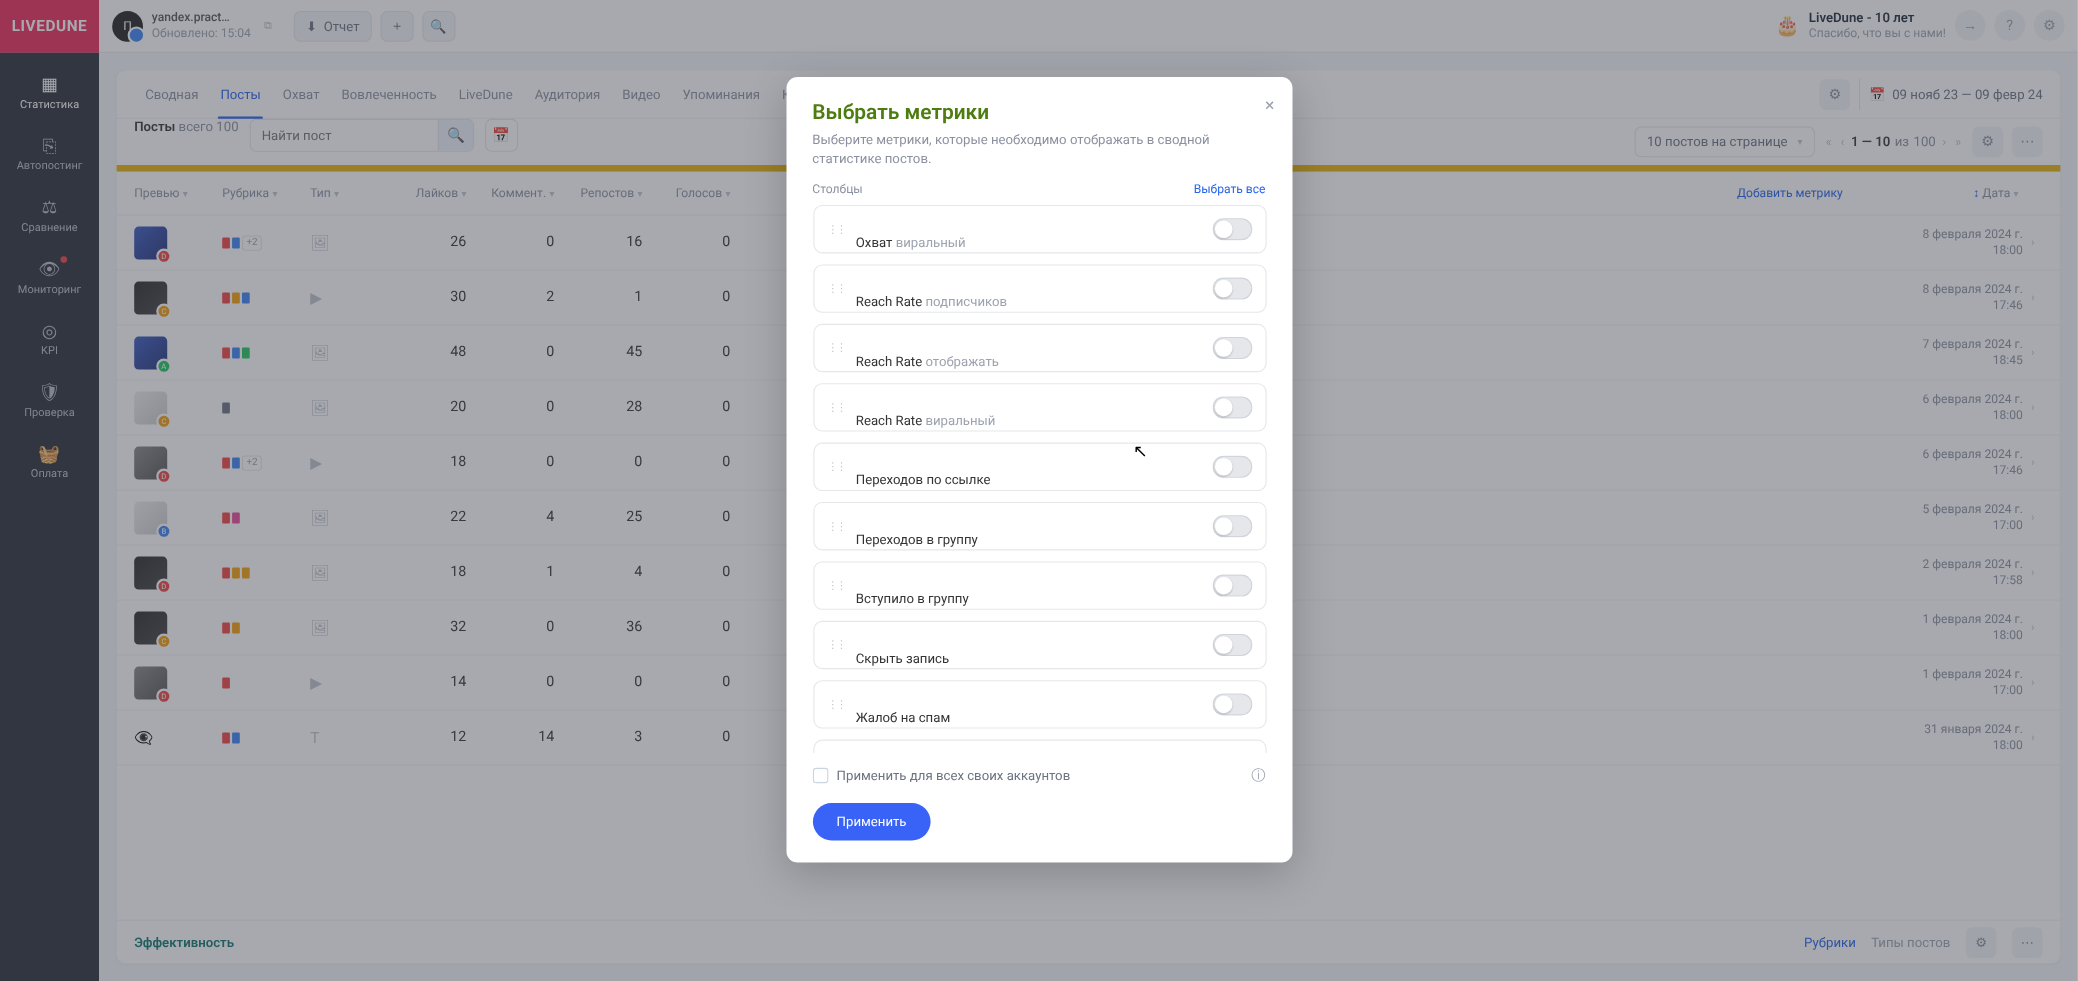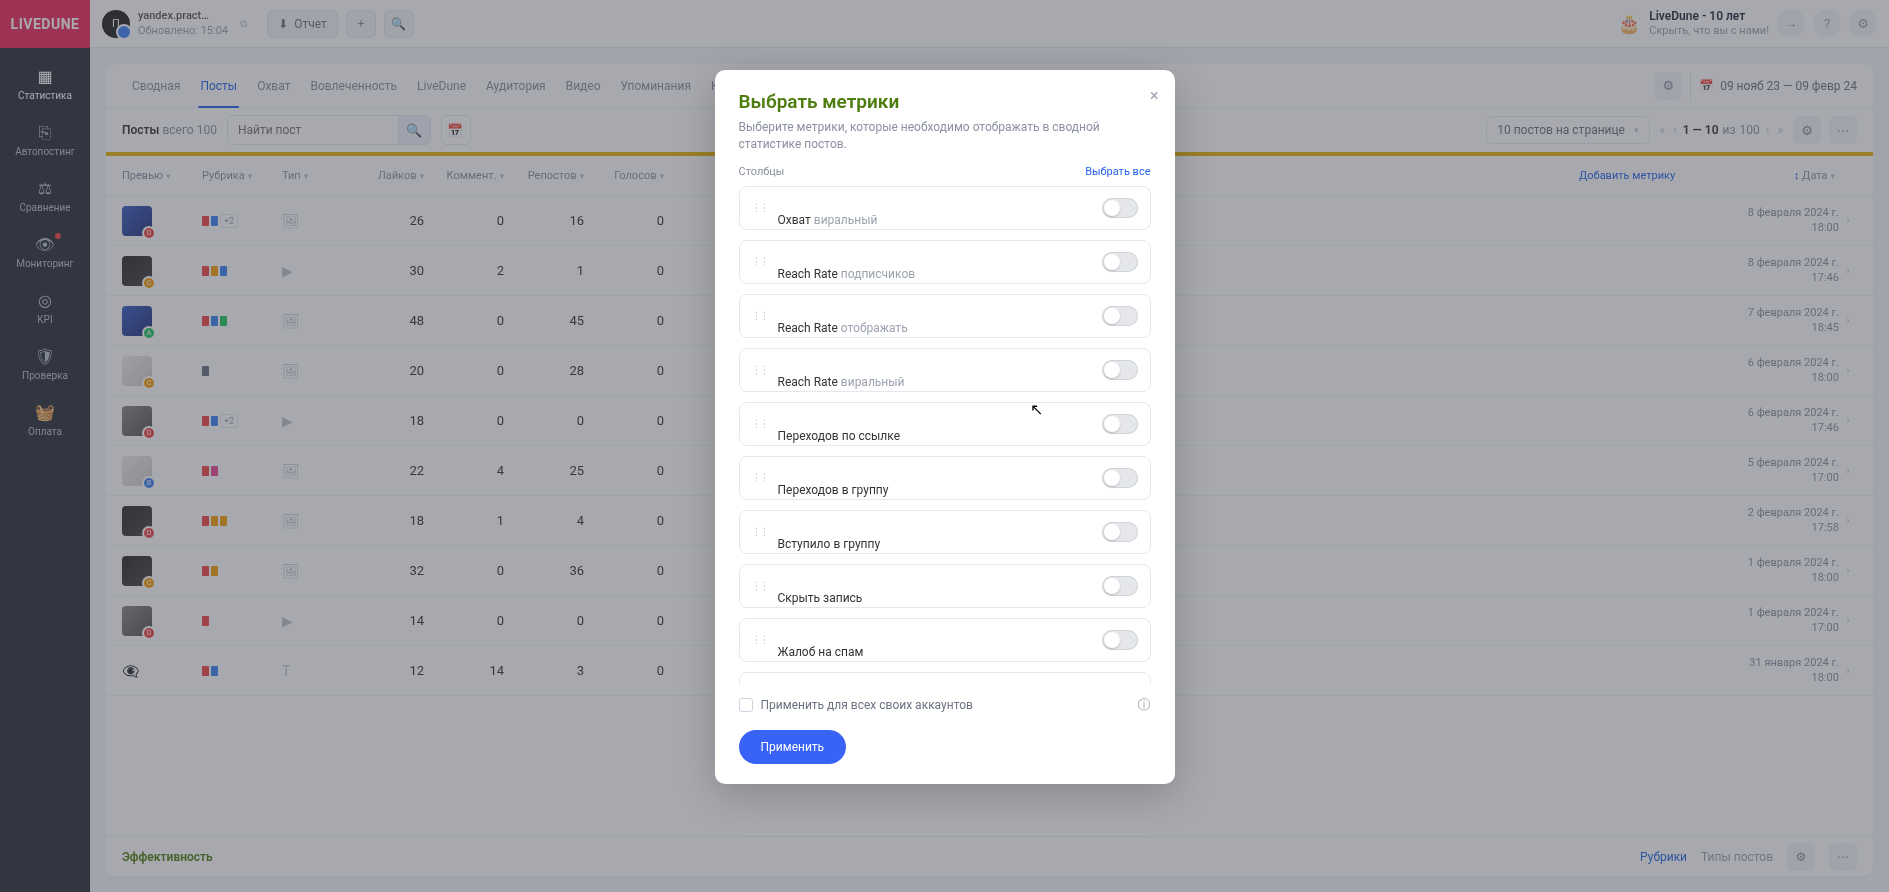--- a/index.html
+++ b/index.html
@@ -41,21 +41,21 @@
 .tabs-row { display: flex; align-items: center; height: 44px; padding: 0 16px; border-bottom: 1px solid #eef0f3; }
 .tab { padding: 0 10px; height: 44px; display: flex; align-items: center; color: #8b91a0; font-size: 12px; cursor: pointer; position: relative; }
 .tab.active { color: #2563eb; }
 .tab.active::after { content: ''; position: absolute; bottom: 0; left: 8px; right: 8px; height: 2px; background: #2563eb; border-radius: 2px; }
 .tabs-right { margin-left: auto; display: flex; align-items: center; gap: 8px; }
 .square-btn { width: 28px; height: 28px; border-radius: 6px; background: #f3f4f6; display: flex; align-items: center; justify-content: center; color: #8b91a0; cursor: pointer; }
 .sep { width: 1px; height: 28px; background: #e5e7eb; }
 .date-btn { display: flex; align-items: center; gap: 6px; color: #6b7280; font-size: 12px; cursor: pointer; }
 
 
-.tool-row { display: flex; align-items: center; height: 48px; padding: 0 16px; border-bottom: 4px solid #eab308; gap: 10px; }
+.tool-row { display: flex; height: 48px; padding: 0 16px; border-bottom: 6px solid #eab308; gap: 10px; }
 .posts-cnt { font-size: 12px; color: #8b91a0; }
 .posts-cnt b { color: #333; font-weight: 600; }
 .search { display: flex; align-items: center; border: 1px solid #e5e7eb; border-radius: 6px; height: 30px; overflow: hidden; }
 .search input { border: none; height: 28px; padding: 0 10px; font-size: 12px; color: #333; width: 170px; outline: none; }
 .search-ico { width: 32px; height: 28px; background: #eef2fb; color: #6b7280; display: flex; align-items: center; justify-content: center; border-left: 1px solid #e5e7eb; cursor: pointer; }
 .cal-btn { width: 30px; height: 30px; border: 1px solid #e5e7eb; border-radius: 6px; display: flex; align-items: center; justify-content: center; color: #8b91a0; cursor: pointer; }
 .tool-right { margin-left: auto; display: flex; align-items: center; gap: 8px; }
 .perpage { border: 1px solid #e5e7eb; border-radius: 6px; height: 28px; padding: 0 10px; display: flex; align-items: center; gap: 6px; color: #6b7280; font-size: 12px; cursor: pointer; }
 .pager { display: flex; align-items: center; gap: 4px; color: #8b91a0; font-size: 12px; }
 .pager b { color: #333; font-weight: 600; }
@@ -88,21 +88,21 @@
 .p-red { background: #ef4444; } .p-blue { background: #3b82f6; } .p-orange { background: #f59e0b; } .p-green { background: #22c55e; } .p-pink { background: #ec4899; } .p-gray { background: #6b7280; }
 .plus2 { font-size: 9px; color: #9ca3af; padding: 1px 3px; border: 1px solid #e5e7eb; border-radius: 3px; }
 .type-ico { color: #c0c4cc; font-size: 14px; }
 .cell-m { width: 80px; text-align: right; padding-right: 18px; font-size: 13px; color: #333; }
 .cell-date { width: 140px; text-align: right; font-size: 11px; color: #8b91a0; line-height: 1.3; }
 .row-chv { width: 18px; color: #c0c4cc; font-size: 11px; text-align: center; cursor: pointer; }
 .eye-off { color: #c0c4cc; font-size: 14px; }
 
 
 .bottom { height: 40px; border-top: 1px solid #eef0f3; display: flex; align-items: center; padding: 0 16px; }
-.eff { font-size: 12px; font-weight: 600; color: #4d7c0f; text-align: center; }
+.eff { font-size: 12px; font-weight: 600; color: #0f766e; text-align: center; }
 .bottom-right { margin-left: auto; display: flex; align-items: center; gap: 14px; font-size: 12px; }
 .btab { color: #9ca3af; cursor: pointer; }
 .btab.active { color: #2563eb; }
 
 
 .overlay { position: absolute; inset: 0; background: rgba(60,64,75,0.45); display: flex; align-items: flex-start; justify-content: center; padding-top: 70px; }
 .modal { width: 460px; background: #fff; border-radius: 10px; box-shadow: 0 10px 40px rgba(0,0,0,0.2); display: flex; flex-direction: column; max-height: 740px; }
 .m-head { padding: 20px 24px 6px; position: relative; }
 .m-title { font-size: 19px; font-weight: 600; color: #4d7c0f; }
 .m-close { position: absolute; top: 16px; right: 16px; color: #9ca3af; cursor: pointer; font-size: 16px; }
@@ -150,21 +150,21 @@
       <span>＋</span>
     </div>
   <div class="top-btn top-iconbtn">
       <span>🔍</span>
     </div>
   <div class="topright">
     <div class="promo">
       <span class="promo-emoji">🎂</span>
       <div>
         <div class="promo-title">LiveDune - 10 лет</div>
-        <div class="promo-sub">Скрыть, что вы с нами!</div>
+        <div class="promo-sub">Спасибо, что вы с нами!</div>
       </div>
     </div>
     <div class="circle-btn">
         <span>→</span>
       </div>
     <div class="circle-btn">
         <span>?</span>
       </div>
     <div class="circle-btn">
         <span>⚙</span>

